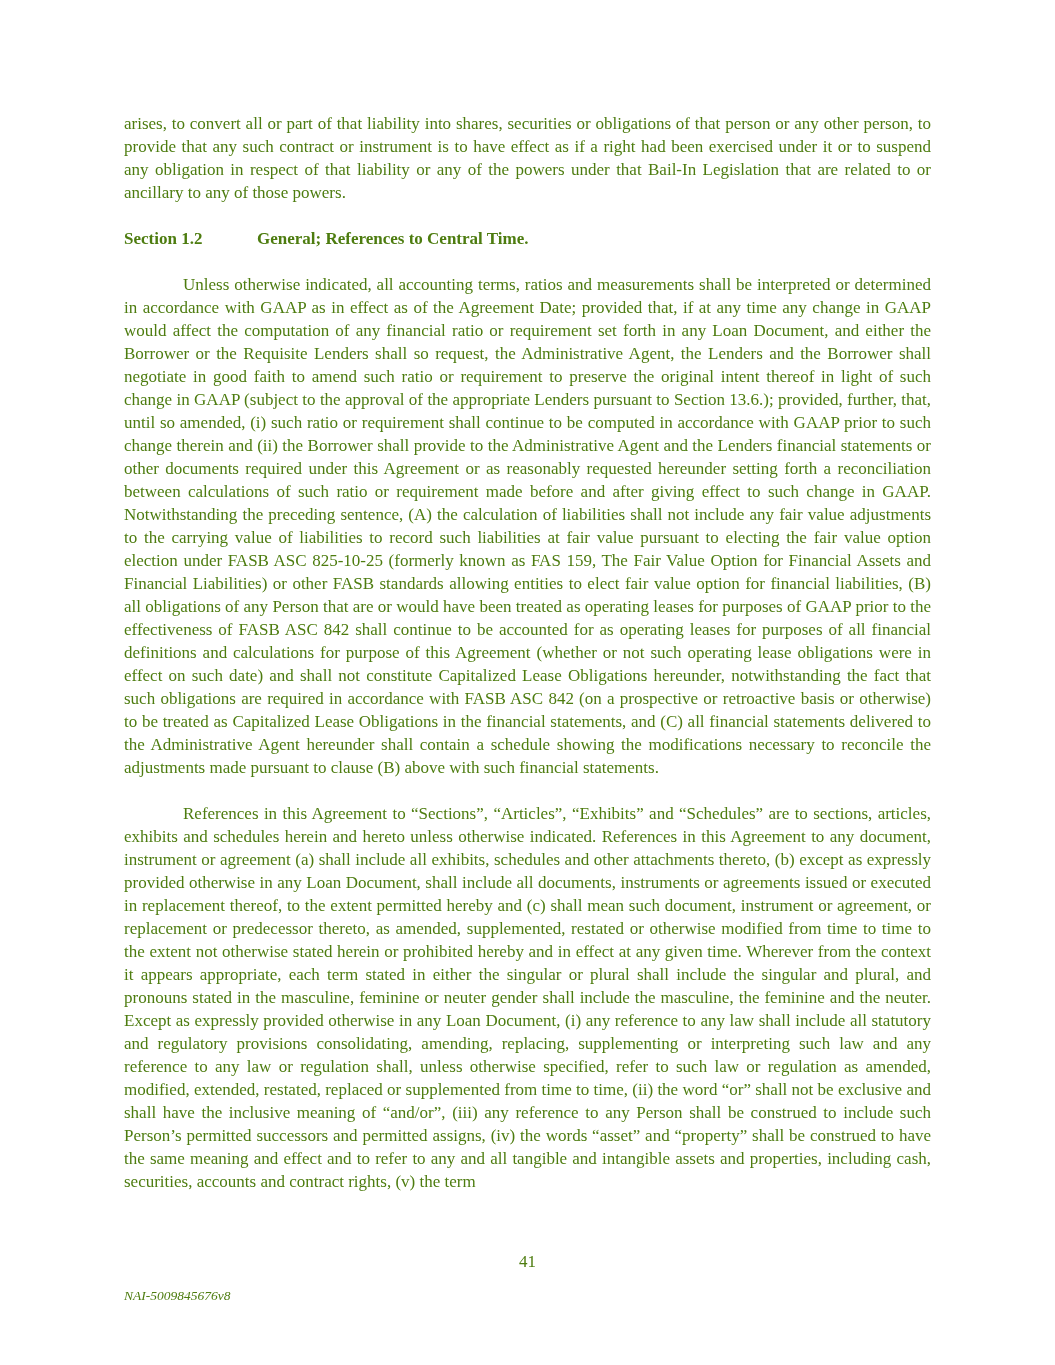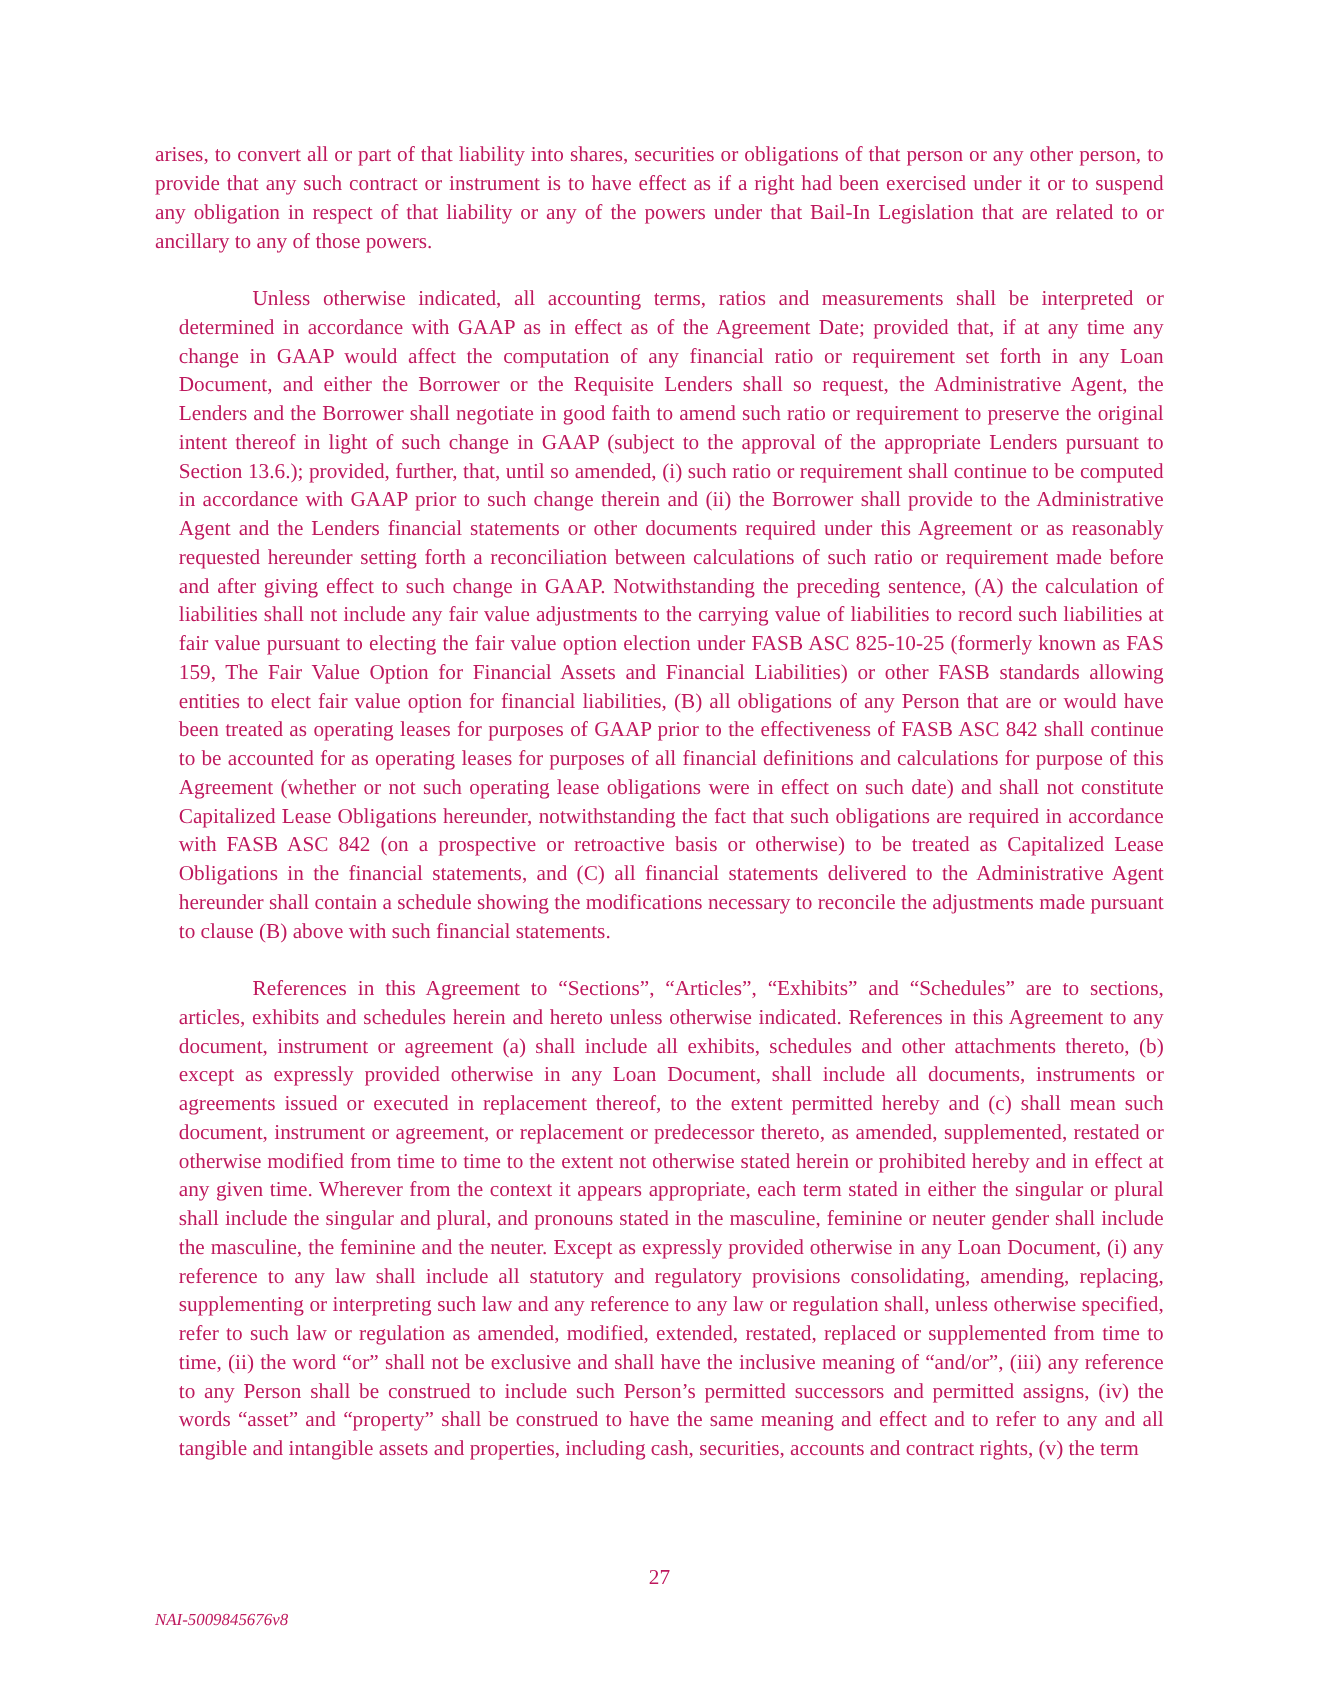--- a/index.html
+++ b/index.html
@@ -6,38 +6,37 @@
     margin: 0;
     padding: 0;
     background: #ffffff;
   }
   .page {
     position: relative;
     width: 1055px;
     height: 1365px;
     background: #ffffff;
     font-family: "Liberation Serif", serif;
-    color: #be185d;
+    color: #4d7c0f;
     overflow: hidden;
   }
   .content {
     position: absolute;
     left: 124px;
     top: 112px;
     width: 807px;
     font-size: 17px;
     line-height: 23px;
     text-align: justify;
   }
   .para {
     margin: 0 0 23px 0;
   }
   .para.indent {
     text-indent: 59px;
-    margin-left: 19px;
   }
   .section-heading {
     font-size: 17px;
     font-weight: bold;
     margin: 23px 0;
     text-align: left;
     line-height: 23px;
   }
   .section-number {
     display: inline-block;
@@ -63,24 +62,27 @@
 </style>
 </head>
 <body>
 
 <div class="page">
 
   <main class="content">
 
     <p class="para">arises, to convert all or part of that liability into shares, securities or obligations of that person or any other person, to provide that any such contract or instrument is to have effect as if a right had been exercised under it or to suspend any obligation in respect of that liability or any of the powers under that Bail-In Legislation that are related to or ancillary to any of those powers.</p>
 
+    <h2 class="section-heading">
+      <span class="section-number">Section 1.2</span><span>General; References to Central Time.</span>
+    </h2>
 
     <p class="para indent">Unless otherwise indicated, all accounting terms, ratios and measurements shall be interpreted or determined in accordance with GAAP as in effect as of the Agreement Date; provided that, if at any time any change in GAAP would affect the computation of any financial ratio or requirement set forth in any Loan Document, and either the Borrower or the Requisite Lenders shall so request, the Administrative Agent, the Lenders and the Borrower shall negotiate in good faith to amend such ratio or requirement to preserve the original intent thereof in light of such change in GAAP (subject to the approval of the appropriate Lenders pursuant to Section 13.6.); provided, further, that, until so amended, (i) such ratio or requirement shall continue to be computed in accordance with GAAP prior to such change therein and (ii) the Borrower shall provide to the Administrative Agent and the Lenders financial statements or other documents required under this Agreement or as reasonably requested hereunder setting forth a reconciliation between calculations of such ratio or requirement made before and after giving effect to such change in GAAP.  Notwithstanding the preceding sentence, (A) the calculation of liabilities shall not include any fair value adjustments to the carrying value of liabilities to record such liabilities at fair value pursuant to electing the fair value option election under FASB ASC 825-10-25 (formerly known as FAS 159, The Fair Value Option for Financial Assets and Financial Liabilities) or other FASB standards allowing entities to elect fair value option for financial liabilities, (B) all obligations of any Person that are or would have been treated as operating leases for purposes of GAAP prior to the effectiveness of FASB ASC 842 shall continue to be accounted for as operating leases for purposes of all financial definitions and calculations for purpose of this Agreement (whether or not such operating lease obligations were in effect on such date) and shall not constitute Capitalized Lease Obligations hereunder, notwithstanding the fact that such obligations are required in accordance with FASB ASC 842 (on a prospective or retroactive basis or otherwise) to be treated as Capitalized Lease Obligations in the financial statements, and (C) all financial statements delivered to the Administrative Agent hereunder shall contain a schedule showing the modifications necessary to reconcile the adjustments made pursuant to clause (B) above with such financial statements.</p>
 
     <p class="para indent">References in this Agreement to “Sections”, “Articles”, “Exhibits” and “Schedules” are to sections, articles, exhibits and schedules herein and hereto unless otherwise indicated.  References in this Agreement to any document, instrument or agreement (a) shall include all exhibits, schedules and other attachments thereto, (b) except as expressly provided otherwise in any Loan Document, shall include all documents, instruments or agreements issued or executed in replacement thereof, to the extent permitted hereby and (c) shall mean such document, instrument or agreement, or replacement or predecessor thereto, as amended, supplemented, restated or otherwise modified from time to time to the extent not otherwise stated herein or prohibited hereby and in effect at any given time.  Wherever from the context it appears appropriate, each term stated in either the singular or plural shall include the singular and plural, and pronouns stated in the masculine, feminine or neuter gender shall include the masculine, the feminine and the neuter.  Except as expressly provided otherwise in any Loan Document, (i) any reference to any law shall include all statutory and regulatory provisions consolidating, amending, replacing, supplementing or interpreting such law and any reference to any law or regulation shall, unless otherwise specified, refer to such law or regulation as amended, modified, extended, restated, replaced or supplemented from time to time, (ii) the word “or” shall not be exclusive and shall have the inclusive meaning of “and/or”, (iii) any reference to any Person shall be construed to include such Person’s permitted successors and permitted assigns, (iv) the words “asset” and “property” shall be construed to have the same meaning and effect and to refer to any and all tangible and intangible assets and properties, including cash, securities, accounts and contract rights, (v) the term</p>
 
   </main>
 
-  <div class="page-number">27</div>
+  <div class="page-number">41</div>
 
   <div class="doc-id">NAI-5009845676v8</div>
 
 </div>
 
 </body></html>

